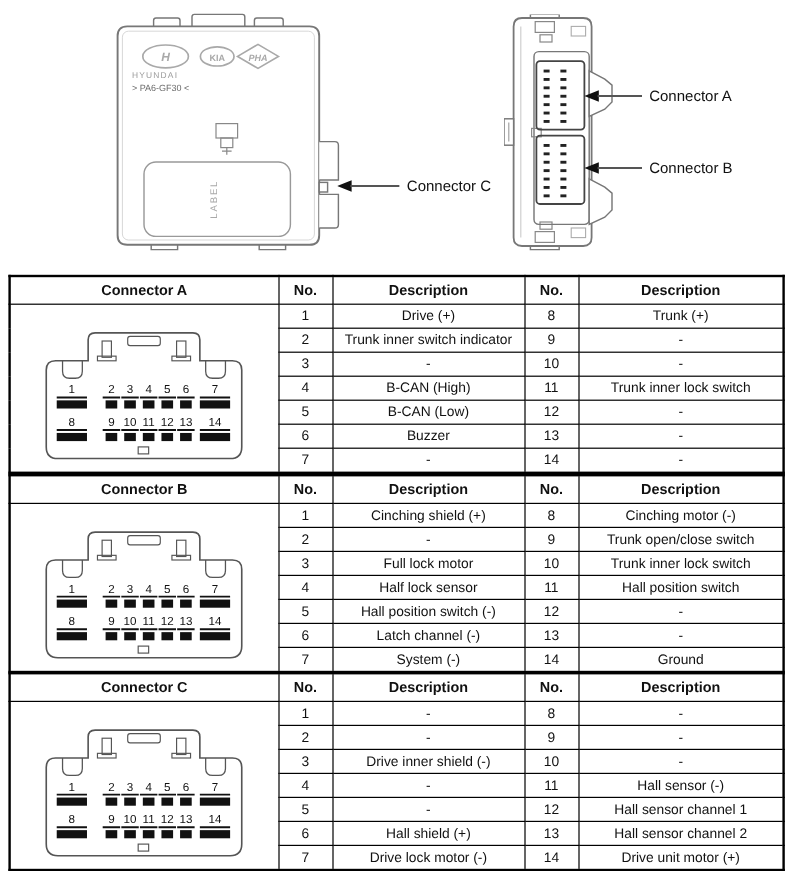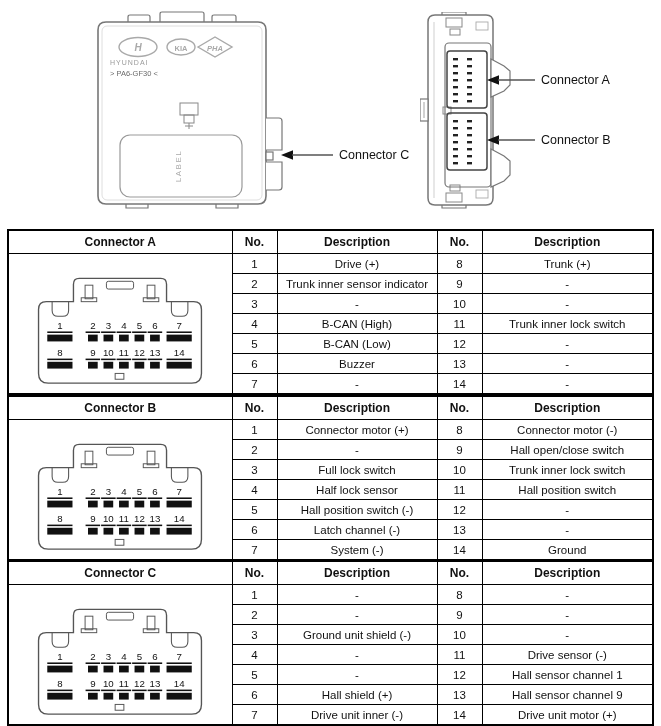--- a/index.html
+++ b/index.html
@@ -229,21 +229,21 @@
               <rect x="154" y="106" width="26" height="7" fill="#111"></rect>
               <text x="167" y="100" text-anchor="middle" font-size="10" fill="#111">14</text>
             </svg></td>
           <td>1</td>
           <td>Drive (+)</td>
           <td>8</td>
           <td>Trunk (+)</td>
         </tr>
         <tr>
           <td>2</td>
-          <td>Trunk inner sensor indicator</td>
+          <td>Trunk inner switch indicator</td>
           <td>9</td>
           <td>-</td>
         </tr>
         <tr>
           <td>3</td>
           <td>-</td>
           <td>10</td>
           <td>-</td>
         </tr>
         <tr>
@@ -339,33 +339,33 @@
               <rect x="121" y="106" width="10" height="7" fill="#111"></rect>
               <text x="126" y="100" text-anchor="middle" font-size="10" fill="#111">12</text>
               <line x1="134.5" y1="103.5" x2="149.5" y2="103.5" stroke="#111" stroke-width="1.6"></line>
               <rect x="137" y="106" width="10" height="7" fill="#111"></rect>
               <text x="142" y="100" text-anchor="middle" font-size="10" fill="#111">13</text>
               <line x1="154" y1="103.5" x2="180" y2="103.5" stroke="#111" stroke-width="1.6"></line>
               <rect x="154" y="106" width="26" height="7" fill="#111"></rect>
               <text x="167" y="100" text-anchor="middle" font-size="10" fill="#111">14</text>
             </svg></td>
           <td>1</td>
-          <td>Connector motor (+)</td>
+          <td>Cinching shield (+)</td>
           <td>8</td>
-          <td>Connector motor (-)</td>
+          <td>Cinching motor (-)</td>
         </tr>
         <tr>
           <td>2</td>
           <td>-</td>
           <td>9</td>
-          <td>Hall open/close switch</td>
+          <td>Trunk open/close switch</td>
         </tr>
         <tr>
           <td>3</td>
-          <td>Full lock switch</td>
+          <td>Full lock motor</td>
           <td>10</td>
           <td>Trunk inner lock switch</td>
         </tr>
         <tr>
           <td>4</td>
           <td>Half lock sensor</td>
           <td>11</td>
           <td>Hall position switch</td>
         </tr>
         <tr>
@@ -467,44 +467,44 @@
           <td>-</td>
         </tr>
         <tr>
           <td>2</td>
           <td>-</td>
           <td>9</td>
           <td>-</td>
         </tr>
         <tr>
           <td>3</td>
-          <td>Ground unit shield (-)</td>
+          <td>Drive inner shield (-)</td>
           <td>10</td>
           <td>-</td>
         </tr>
         <tr>
           <td>4</td>
           <td>-</td>
           <td>11</td>
-          <td>Drive sensor (-)</td>
+          <td>Hall sensor (-)</td>
         </tr>
         <tr>
           <td>5</td>
           <td>-</td>
           <td>12</td>
           <td>Hall sensor channel 1</td>
         </tr>
         <tr>
           <td>6</td>
           <td>Hall shield (+)</td>
           <td>13</td>
-          <td>Hall sensor channel 9</td>
+          <td>Hall sensor channel 2</td>
         </tr>
         <tr>
           <td>7</td>
-          <td>Drive unit inner (-)</td>
+          <td>Drive lock motor (-)</td>
           <td>14</td>
           <td>Drive unit motor (+)</td>
         </tr>
       </tbody>
   </table>
 
 </div>
 
 </body></html>

